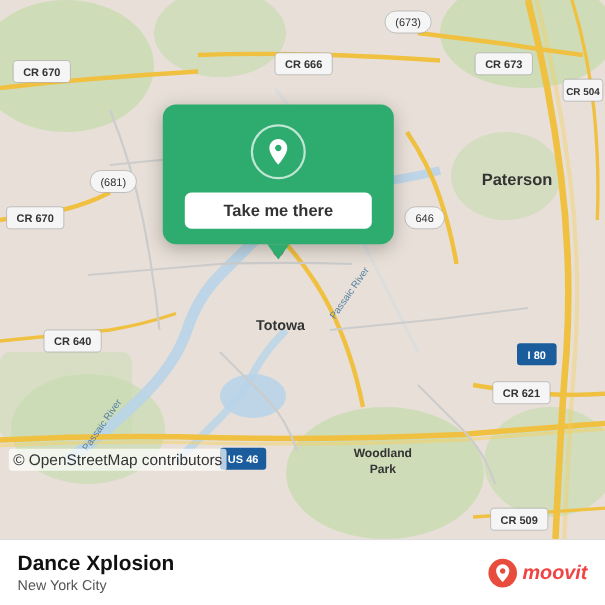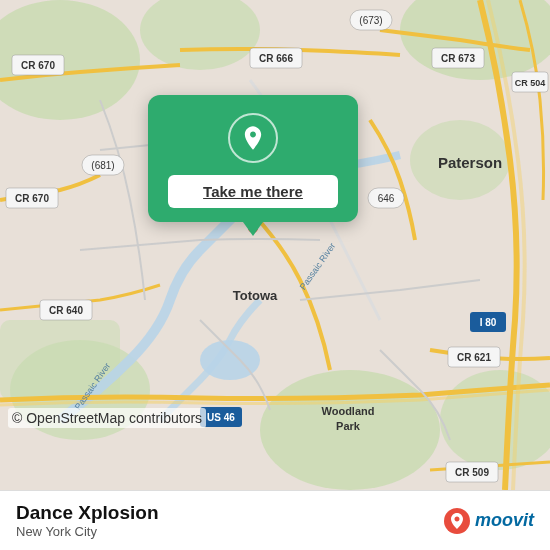--- a/index.html
+++ b/index.html
@@ -71,21 +71,20 @@
       background: white;
       color: #333;
       border: none;
       border-radius: 6px;
       padding: 8px 18px;
       font-size: 15px;
       font-weight: 600;
       cursor: pointer;
       width: 100%;
       text-align: center;
-      text-decoration: underline;
     }
 
     
     #popup-tail {
       position: absolute;
       bottom: -14px;
       left: 50%;
       transform: translateX(-50%);
       width: 0;
       height: 0;
@@ -128,21 +127,21 @@
     }
 
     #moovit-icon {
       width: 28px;
       height: 28px;
     }
 
     #moovit-text {
       font-size: 18px;
       font-weight: 700;
-      color: #0369a1;
+      color: #ef4444;
       font-style: italic;
       text-align: right;
     }
 
     #osm-credit {
       position: absolute;
       bottom: 62px;
       left: 8px;
       font-size: 14px;
       color: #333;

